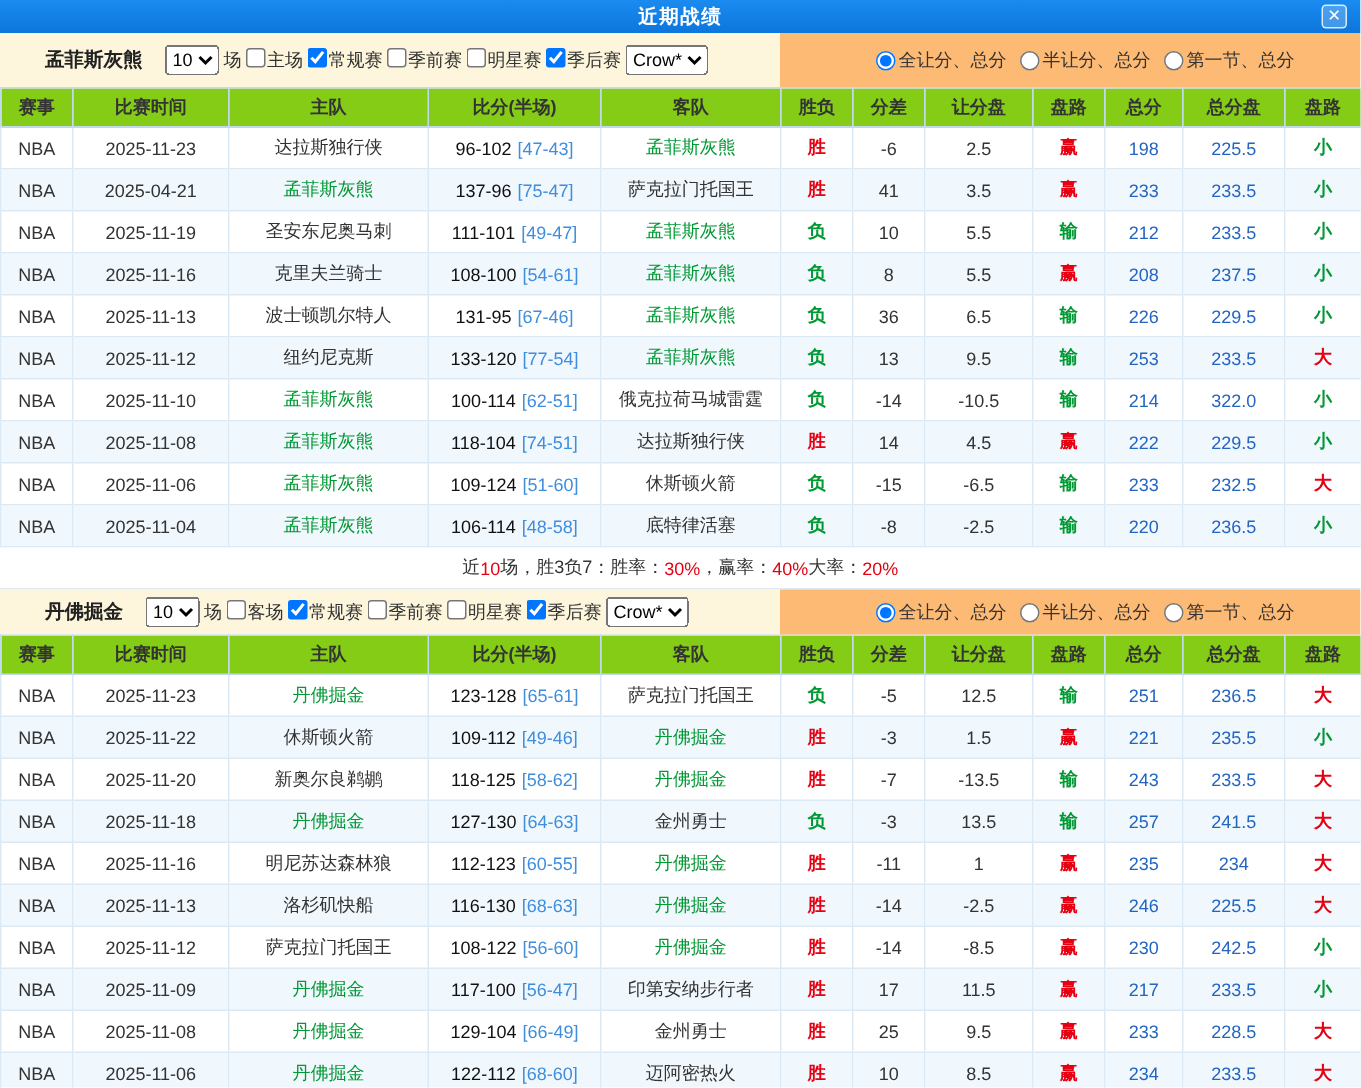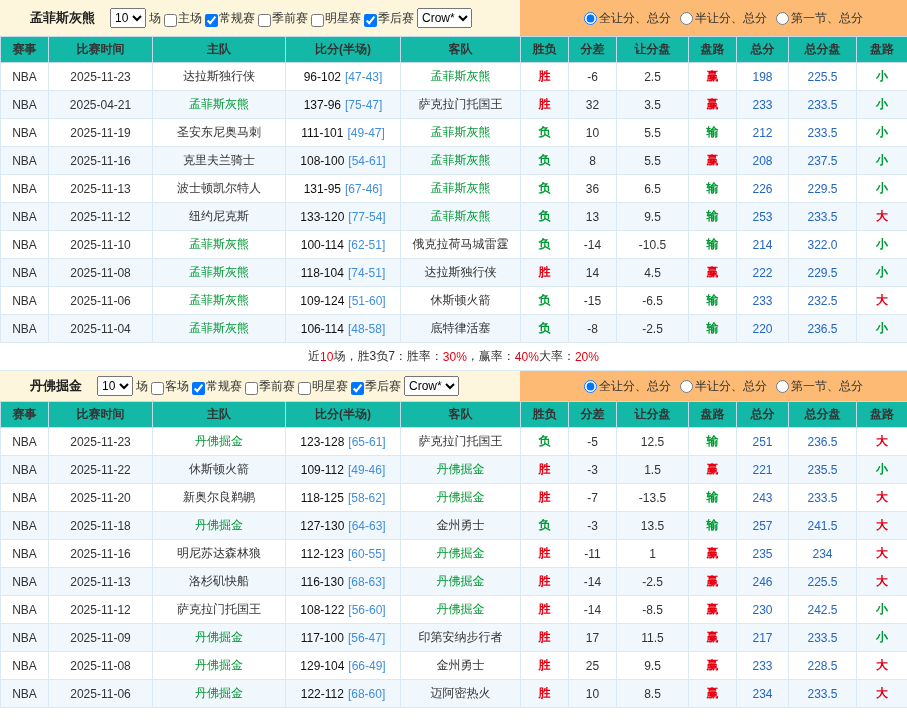--- a/index.html
+++ b/index.html
@@ -16,48 +16,52 @@
 
   .filter-row { display: flex; align-items: stretch; background: #fdf6dc; }
   .section-0 .filter-row { height: 36px; }
   .section-1 .filter-row { height: 30px; }
   .filter-left { width: 520px; display: flex; align-items: center; padding-left: 30px;
     font-size: 12px; color: #333; white-space: nowrap; }
   .filter-right { flex: 1; background: #fdba74; display: flex; align-items: center;
     padding-left: 64px; gap: 9px; font-size: 12px; color: #333; white-space: nowrap; }
   .team-name { font-weight: bold; color: #222; font-size: 13px; margin-right: 12px; }
   select { font-size: 12px; height: 20px; margin: 0 3px; }
-  .cb { display: inline-flex; align-items: flex-end; margin-left: 3px; }
+  .cb { display: inline-flex; align-items: flex-start; margin-left: 3px; }
   .cb input { width: 13px; height: 13px; margin: 0 1px 0 0; }
   .radio { display: inline-flex; align-items: center; }
   .radio input { width: 13px; height: 13px; margin: 0 2px 0 0; }
 
   table { border-collapse: collapse; table-layout: fixed; width: 907px;
     font-size: 12px; color: #333; }
-  th { background: #14b8a6; border: 1px solid #c3d9ec; height: 26px;
+  th { background: #84cc16; border: 1px solid #c3d9ec; height: 26px;
     font-weight: bold; color: #333; text-align: center; }
   td { border: 1px solid #dbe9f5; height: 28px; text-align: center;
     white-space: nowrap; overflow: hidden; background: #fff; }
   tbody tr:nth-child(even) td { background: #f0f7fd; }
 
   .red   { color: #e60012; }
   .green { color: #009933; }
   .blue  { color: #2465c0; }
   .dark  { color: #333; }
   .b     { font-weight: bold; }
   .score { font-weight: normal; color: #111; }
   .half  { color: #3f8edd; margin-left: 4px; }
 
   .summary-row { height: 28px; display: flex; align-items: center; justify-content: center;
     font-size: 12px; color: #333; background: #fff; border-bottom: 1px solid #dbe9f5; }
 </style>
 </head>
 <body>
 
 <div>
+  <div class="titlebar">
+    <span class="titlebar-title">近期战绩</span>
+    <span class="close-btn">✕</span>
+  </div>
   <div id="content">
       <div class="section section-0">
         <div class="filter-row">
           <div class="filter-left">
             <span class="team-name">孟菲斯灰熊</span>
             <select><option>10</option></select>
             <span>场</span>
             <label class="cb">
               <input type="checkbox" style="">
               <span>主场</span>
@@ -141,21 +145,21 @@
               <td class="blue">225.5</td>
               <td class="green b">小</td>
             </tr>
             <tr>
               <td class="dark">NBA</td>
               <td class="dark">2025-04-21</td>
               <td class="green">孟菲斯灰熊</td>
               <td><span class="score">137-96</span><span class="half">[75-47]</span></td>
               <td class="dark">萨克拉门托国王</td>
               <td class="red b">胜</td>
-              <td class="dark">32</td>
+              <td class="dark">41</td>
               <td class="dark">3.5</td>
               <td class="red b">赢</td>
               <td class="blue">233</td>
               <td class="blue">233.5</td>
               <td class="green b">小</td>
             </tr>
             <tr>
               <td class="dark">NBA</td>
               <td class="dark">2025-11-19</td>
               <td class="dark">圣安东尼奥马刺</td>

